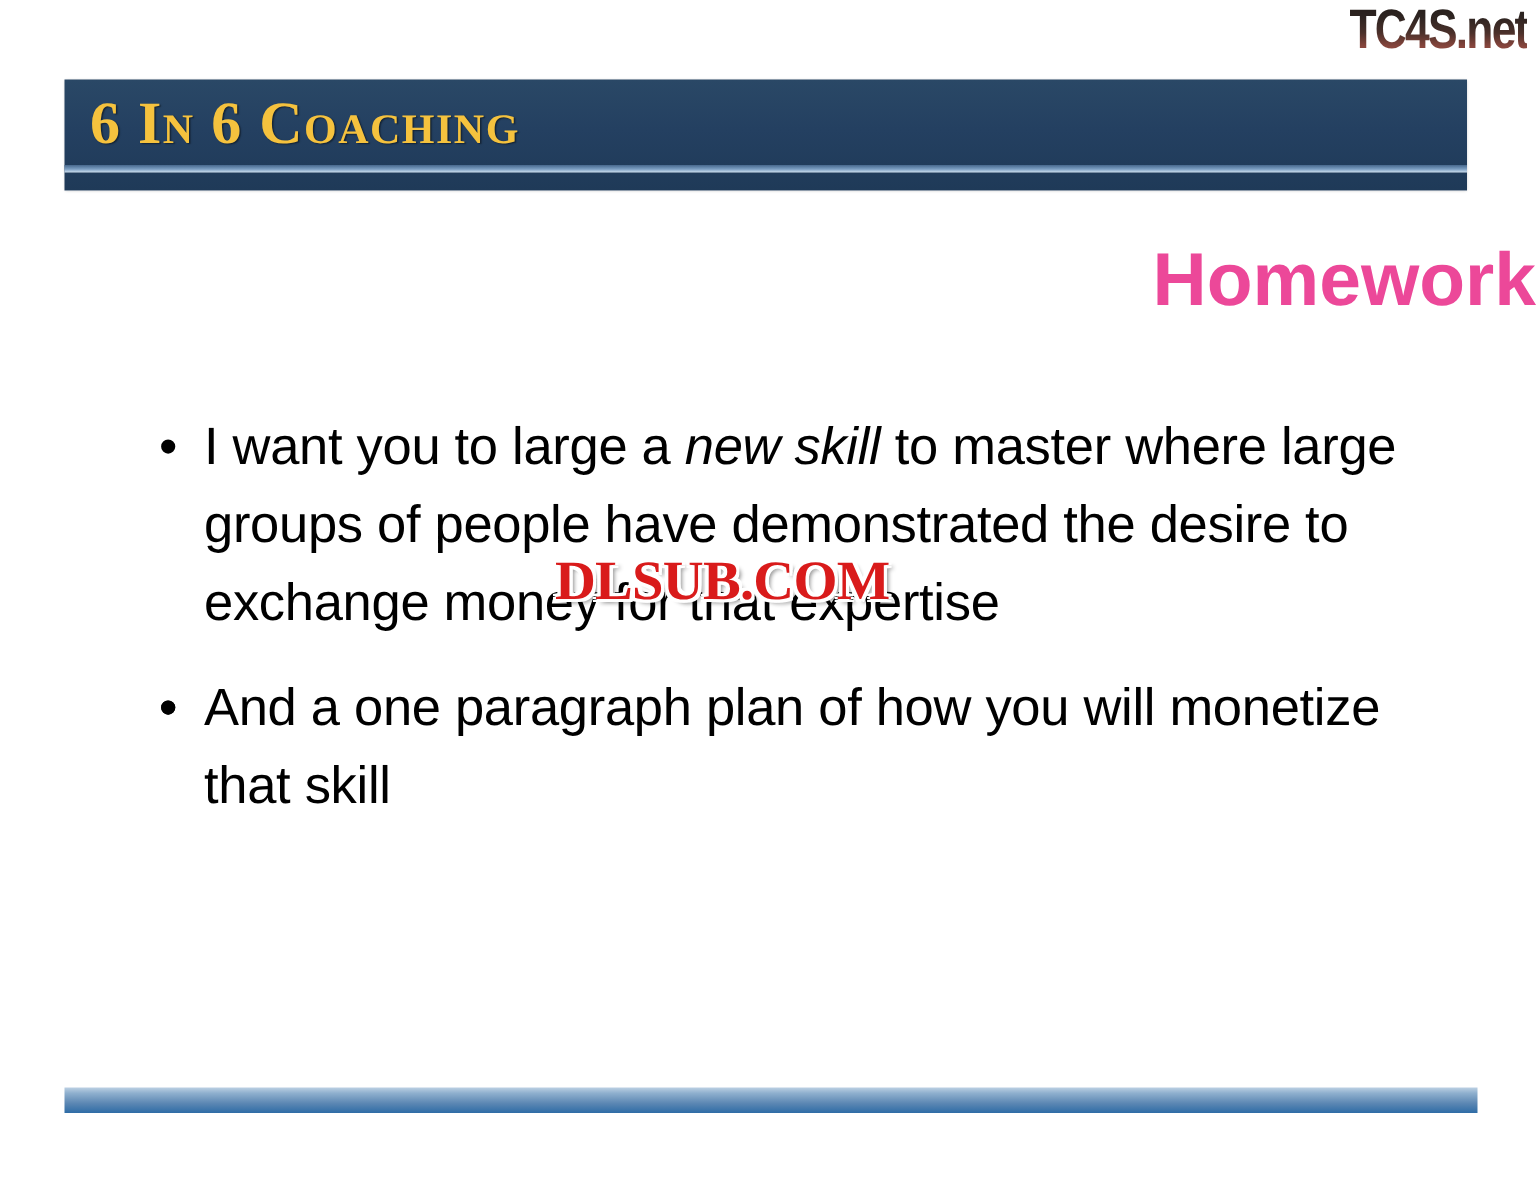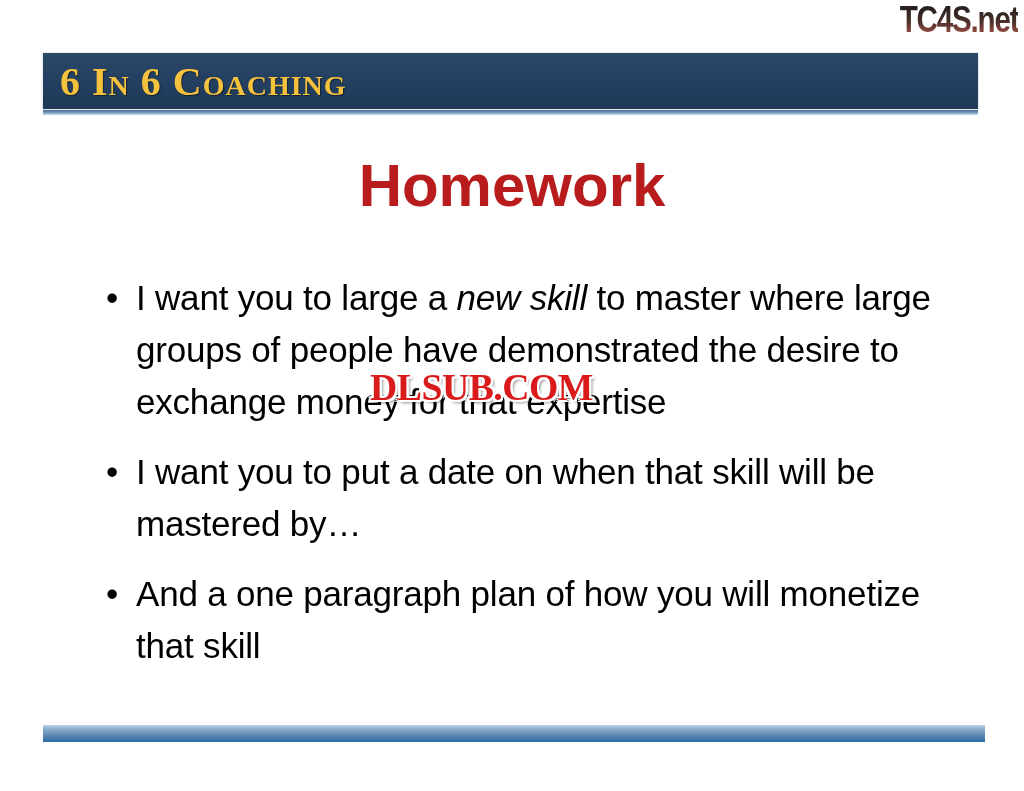--- a/index.html
+++ b/index.html
@@ -43,21 +43,21 @@
     white-space: nowrap;
     text-shadow: none;
   }
 
   
   .banner {
     position: absolute;
     left: 43px;
     top: 53px;
     width: 935px;
-    height: 56px;
+    height: 74px;
     background: linear-gradient(to bottom, #2a4866 0%, #244061 45%, #1f3a58 100%);
     box-shadow: 0 0 2px rgba(0,0,0,0.25);
   }
   .banner-accent {
     position: absolute;
     left: 43px;
     top: 110px;
     width: 935px;
     height: 5px;
     background: linear-gradient(to bottom, #47688d 0%, #7b9ec2 55%, #cfe0ef 100%);
@@ -76,26 +76,26 @@
     white-space: nowrap;
     text-shadow: 1px 1px 1px rgba(0,0,0,0.45);
   }
 
   
   .slide-title {
     position: absolute;
     left: 0;
     top: 157px;
     width: 1024px;
-    text-align: center;
-    font-family: "Liberation Sans", sans-serif;
-    font-weight: bold;
-    font-size: 60px;
+    text-align: right;
+    font-family: "Liberation Sans", sans-serif;
+    font-weight: bold;
+    font-size: 50px;
     line-height: 58px;
-    color: #b91c1c;
+    color: #ec4899;
     letter-spacing: 0px;
   }
 
   
   .body-list {
     position: absolute;
     left: 98px;
     top: 272px;
     width: 860px;
     margin: 0;
@@ -199,21 +199,20 @@
 
   <div class="slide-title">Homework</div>
 
   <ul class="body-list">
     <li class="bullet-item">
       <span class="bullet-dot">•</span>
       <span class="bullet-text"><span>I want you to large a </span><em>new skill</em><span> to master where large groups of people have demonstrated the desire to exchange money for that expertise</span></span>
     </li>
     <li class="bullet-item">
       <span class="bullet-dot">•</span>
-      <span class="bullet-text">I want you to put a date on when that skill will be mastered by…</span>
     </li>
     <li class="bullet-item">
       <span class="bullet-dot">•</span>
       <span class="bullet-text">And a one paragraph plan of how you will monetize that skill</span>
     </li>
   </ul>
 
   <div class="watermark">DLSUB.COM</div>
 
   <div class="footer-bar"></div>

